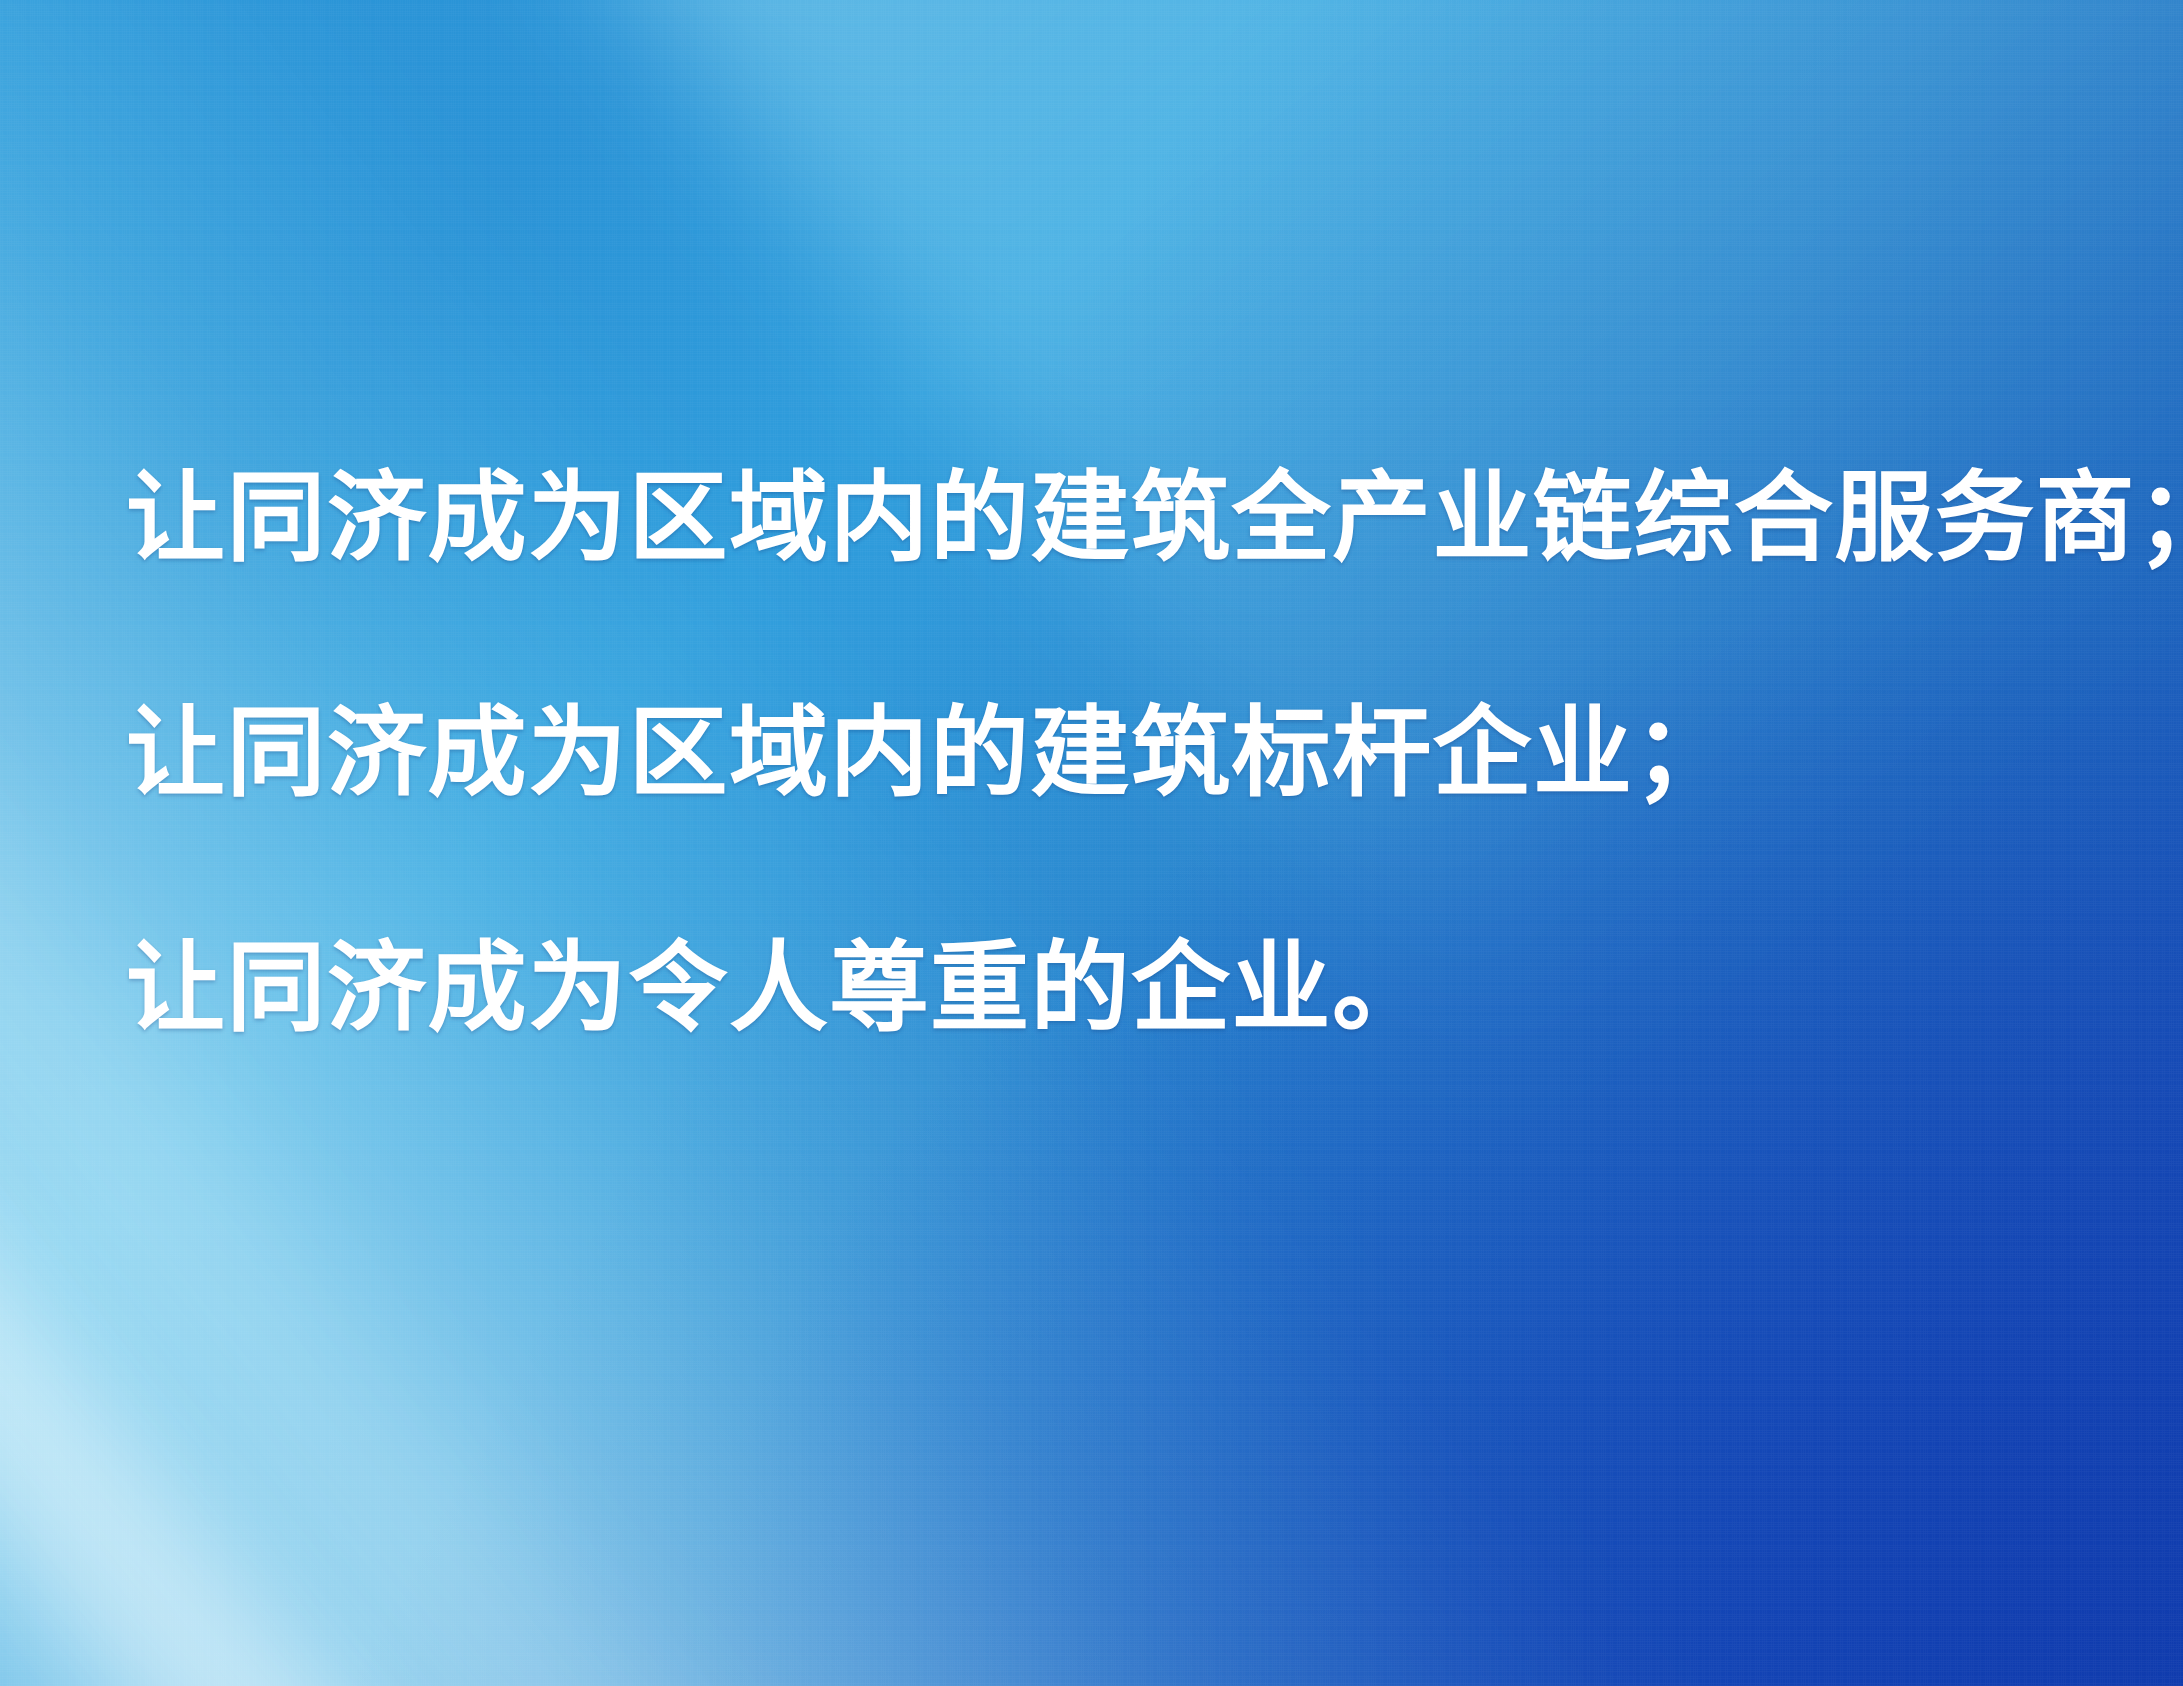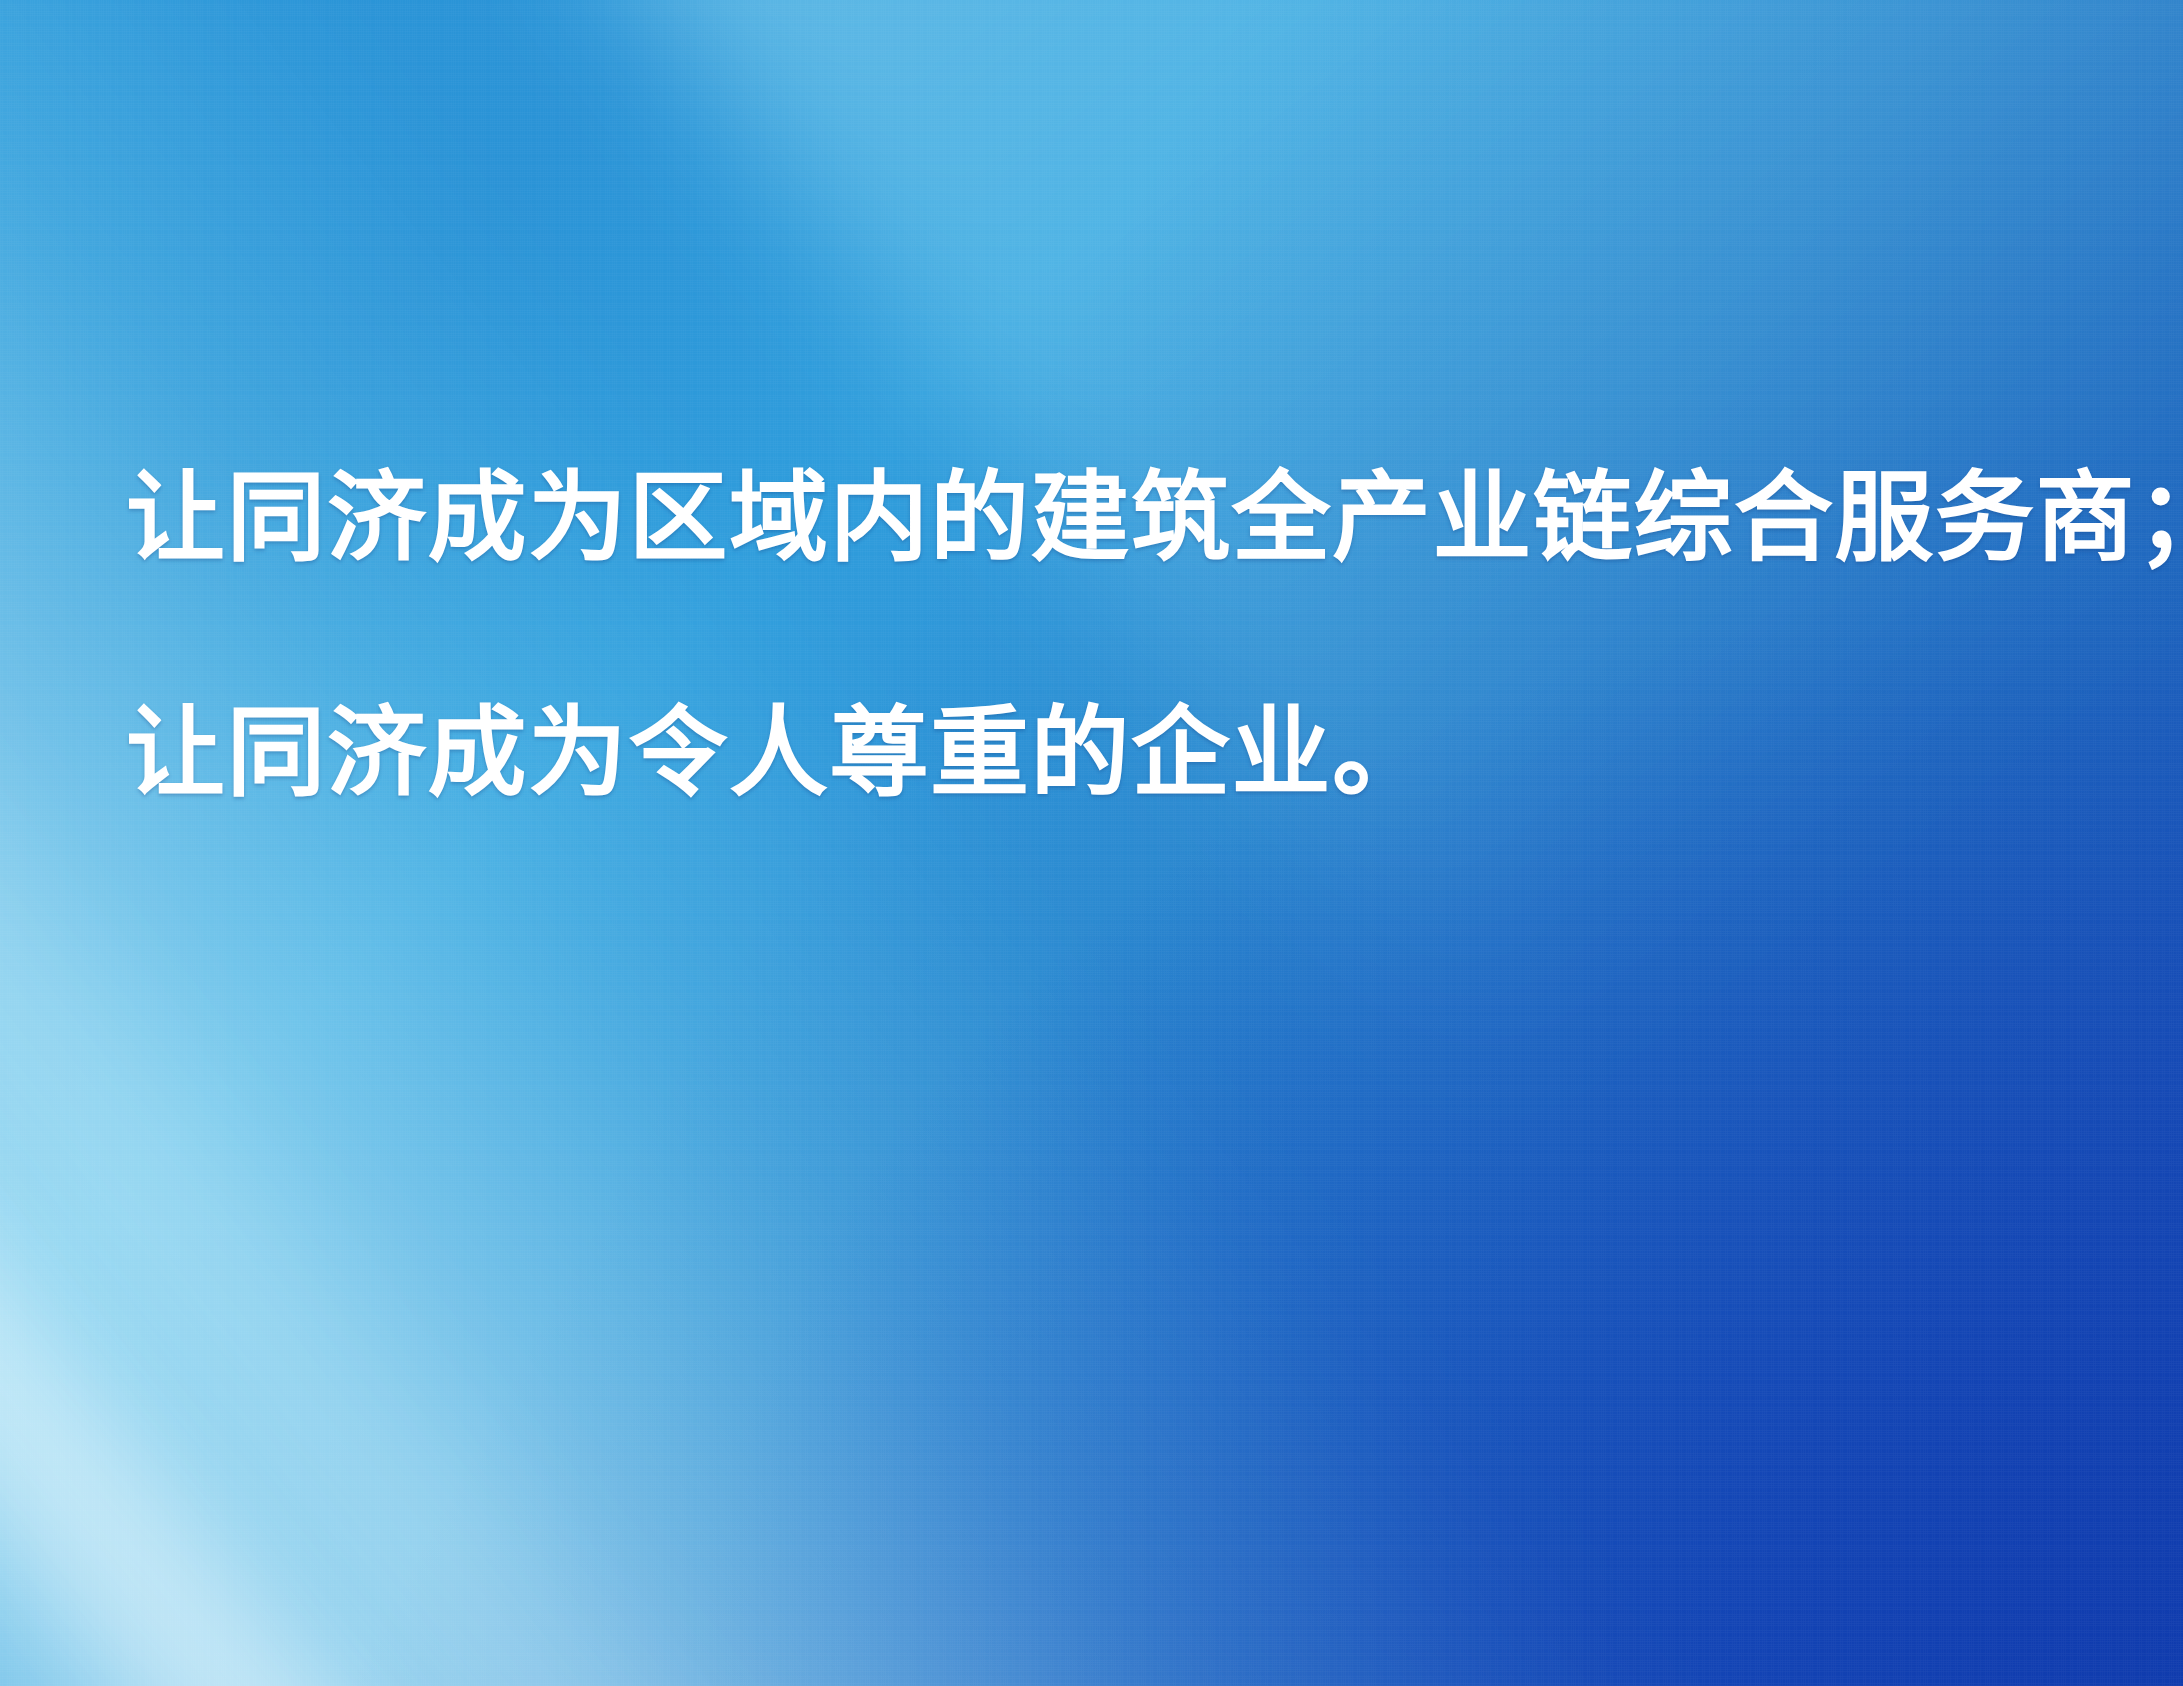--- a/index.html
+++ b/index.html
@@ -152,17 +152,18 @@
 
   <div class="band" id="band-upper-right"></div>
   <div class="band" id="band-main"></div>
   <div class="band" id="band-secondary"></div>
   <div class="band" id="band-edge"></div>
   <div id="shade-br"></div>
   <div id="grain"></div>
 
   <div id="text-block">
     <p class="slogan-line">让同济成为区域内的建筑全产业链综合服务商；</p>
+    <p class="slogan-line">让同济成为区域内的建筑标杆企业；</p>
     <p class="slogan-line">让同济成为令人尊重的企业。</p>
   </div>
 
 </div>
 
 
 </body></html>

